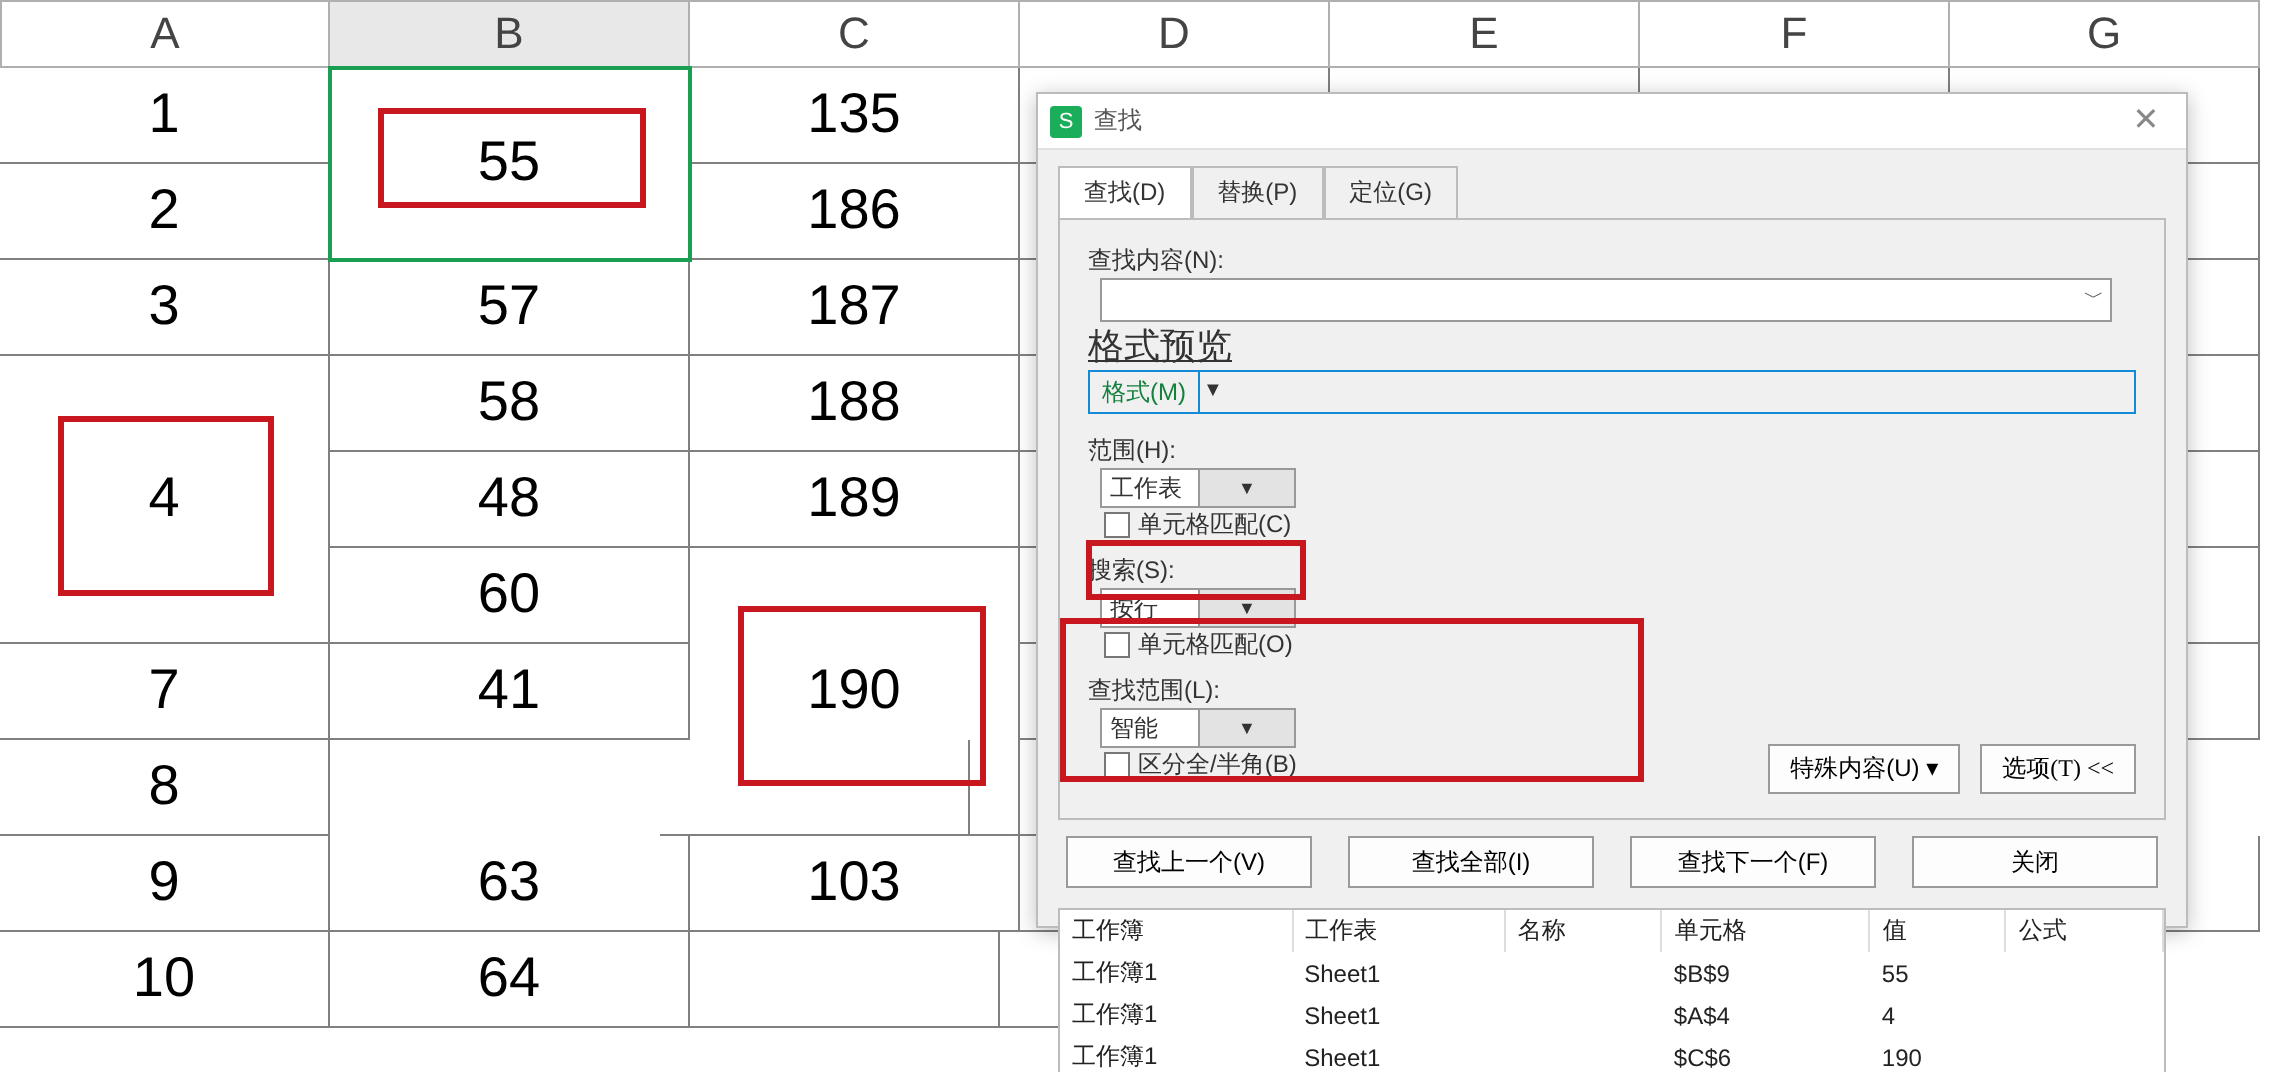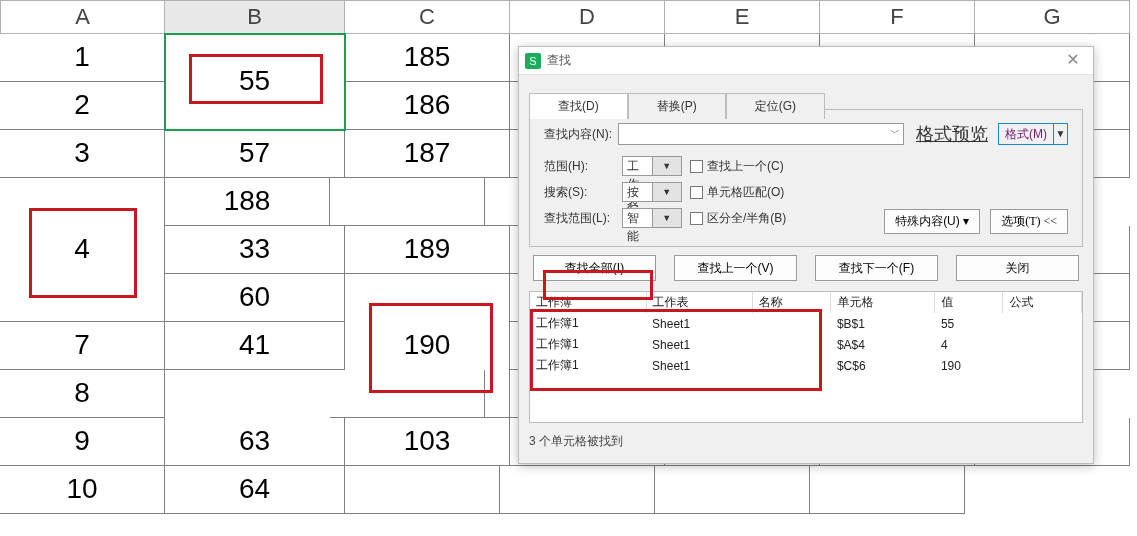--- a/index.html
+++ b/index.html
@@ -99,62 +99,62 @@
     text-align: center;
     font-size: 16px;
     color: #888;
     cursor: pointer;
   }
   .tabs {
     display: flex;
     margin: 8px 10px 0 10px;
   }
   .tab {
-    padding: 4px 28px;
+    padding: 4px 12px;
     border: 1px solid #bcbcbc;
     border-bottom: none;
     background: #f0f0f0;
     cursor: pointer;
     font-size: 12px;
     position: relative;
-    top: 10px;
+    top: 0;
   }
   .tab.active { background: #fff; z-index: 1; }
   .tab-pane {
     border: 1px solid #bcbcbc;
     margin: 0 10px 8px 10px;
     background: #fff;
     padding: 12px 14px;
     background: #f0f0f0;
   }
   .form-row {
     display: flex;
-    align-items: center;
     margin-bottom: 10px;
     font-size: 12px;
+    flex-direction: column;
   }
   .form-row label { white-space: nowrap; }
   .find-input {
     flex: 1;
     height: 22px;
     border: 1px solid #999;
     background: #fff;
     margin: 0 12px 0 6px;
   }
   .format-preview {
     font-size: 18px;
     margin-right: 10px;
     text-decoration: underline;
   }
   .btn-split {
     display: inline-flex;
     border: 1px solid #128bd4;
     height: 22px;
   }
-  .btn-split .main { padding: 0 6px; line-height: 20px; color: #701a75; }
+  .btn-split .main { padding: 0 6px; line-height: 20px; color: #15803d; }
   .btn-split .arrow {
     border-left: 1px solid #128bd4;
     width: 14px; text-align: center;
     line-height: 20px; font-size: 10px;
   }
   .options-grid {
     display: flex;
     gap: 30px;
   }
   .opts-left .form-row { margin-bottom: 6px; }
@@ -239,21 +239,21 @@
       <div class="col-header colC">C</div>
       <div class="col-header colD">D</div>
       <div class="col-header colE">E</div>
       <div class="col-header colF">F</div>
       <div class="col-header colG">G</div>
     </div>
   <div class="rows" id="rows">
       <div class="row">
         <div class="cell colA">1</div>
         <div class="cell colB active-cell" style="height: 96px; line-height: 94px; position: relative; z-index: 3; background: rgb(255, 255, 255);">55</div>
-        <div class="cell colC">185</div>
+        <div class="cell colC">135</div>
         <div class="cell colD"></div>
         <div class="cell colE"></div>
         <div class="cell colF"></div>
         <div class="cell colG"></div>
       </div>
       <div class="row">
         <div class="cell colA">2</div>
         <div class="cell colB" style="visibility: hidden;"></div>
         <div class="cell colC">186</div>
         <div class="cell colD"></div>
@@ -265,29 +265,30 @@
         <div class="cell colA">3</div>
         <div class="cell colB">57</div>
         <div class="cell colC">187</div>
         <div class="cell colD"></div>
         <div class="cell colE"></div>
         <div class="cell colF"></div>
         <div class="cell colG"></div>
       </div>
       <div class="row">
         <div class="cell colA" style="visibility: hidden;"></div>
+        <div class="cell colB">58</div>
         <div class="cell colC">188</div>
         <div class="cell colD"></div>
         <div class="cell colE"></div>
         <div class="cell colF"></div>
         <div class="cell colG"></div>
       </div>
       <div class="row">
         <div class="cell colA" style="height: 48px; visibility: hidden;">4</div>
-        <div class="cell colB">33</div>
+        <div class="cell colB">48</div>
         <div class="cell colC">189</div>
         <div class="cell colD"></div>
         <div class="cell colE"></div>
         <div class="cell colF"></div>
         <div class="cell colG"></div>
       </div>
       <div class="row">
         <div class="cell colA" style="visibility: hidden;"></div>
         <div class="cell colB">60</div>
         <div class="cell colC" style="visibility: hidden;"></div>
@@ -369,21 +370,21 @@
     <div class="options-grid">
       <div class="opts-left">
         <div class="form-row">
           <label style="width:72px;">范围(H):</label>
           <div class="select">
               <span>工作表</span>
               <span class="arrow">▼</span>
             </div>
           <label class="checkbox">
               <span class="box"></span>
-              <span>查找上一个(C)</span>
+              <span>单元格匹配(C)</span>
             </label>
         </div>
         <div class="form-row">
           <label style="width:72px;">搜索(S):</label>
           <div class="select">
               <span>按行</span>
               <span class="arrow">▼</span>
             </div>
           <label class="checkbox">
               <span class="box"></span>
@@ -403,22 +404,22 @@
         </div>
       </div>
       <div class="opts-right">
         <button class="btn" style="min-width:80px;">特殊内容(U) ▾</button>
         <button class="btn" style="min-width:70px;font-family:Liberation Serif, serif;">选项(T) &lt;&lt;</button>
       </div>
     </div>
   </div>
 
   <div class="button-row">
+    <button class="btn">查找上一个(V)</button>
     <button class="btn">查找全部(I)</button>
-    <button class="btn">查找上一个(V)</button>
     <button class="btn">查找下一个(F)</button>
     <button class="btn">关闭</button>
   </div>
 
   <div class="results">
     <table>
       <thead>
           <tr id="results-head">
             <th>工作簿</th>
             <th>工作表</th>
@@ -426,21 +427,21 @@
             <th>单元格</th>
             <th>值</th>
             <th>公式</th>
           </tr>
         </thead>
       <tbody id="results-body">
           <tr>
             <td>工作簿1</td>
             <td>Sheet1</td>
             <td></td>
-            <td>$B$1</td>
+            <td>$B$9</td>
             <td>55</td>
             <td></td>
           </tr>
           <tr>
             <td>工作簿1</td>
             <td>Sheet1</td>
             <td></td>
             <td>$A$4</td>
             <td>4</td>
             <td></td>

